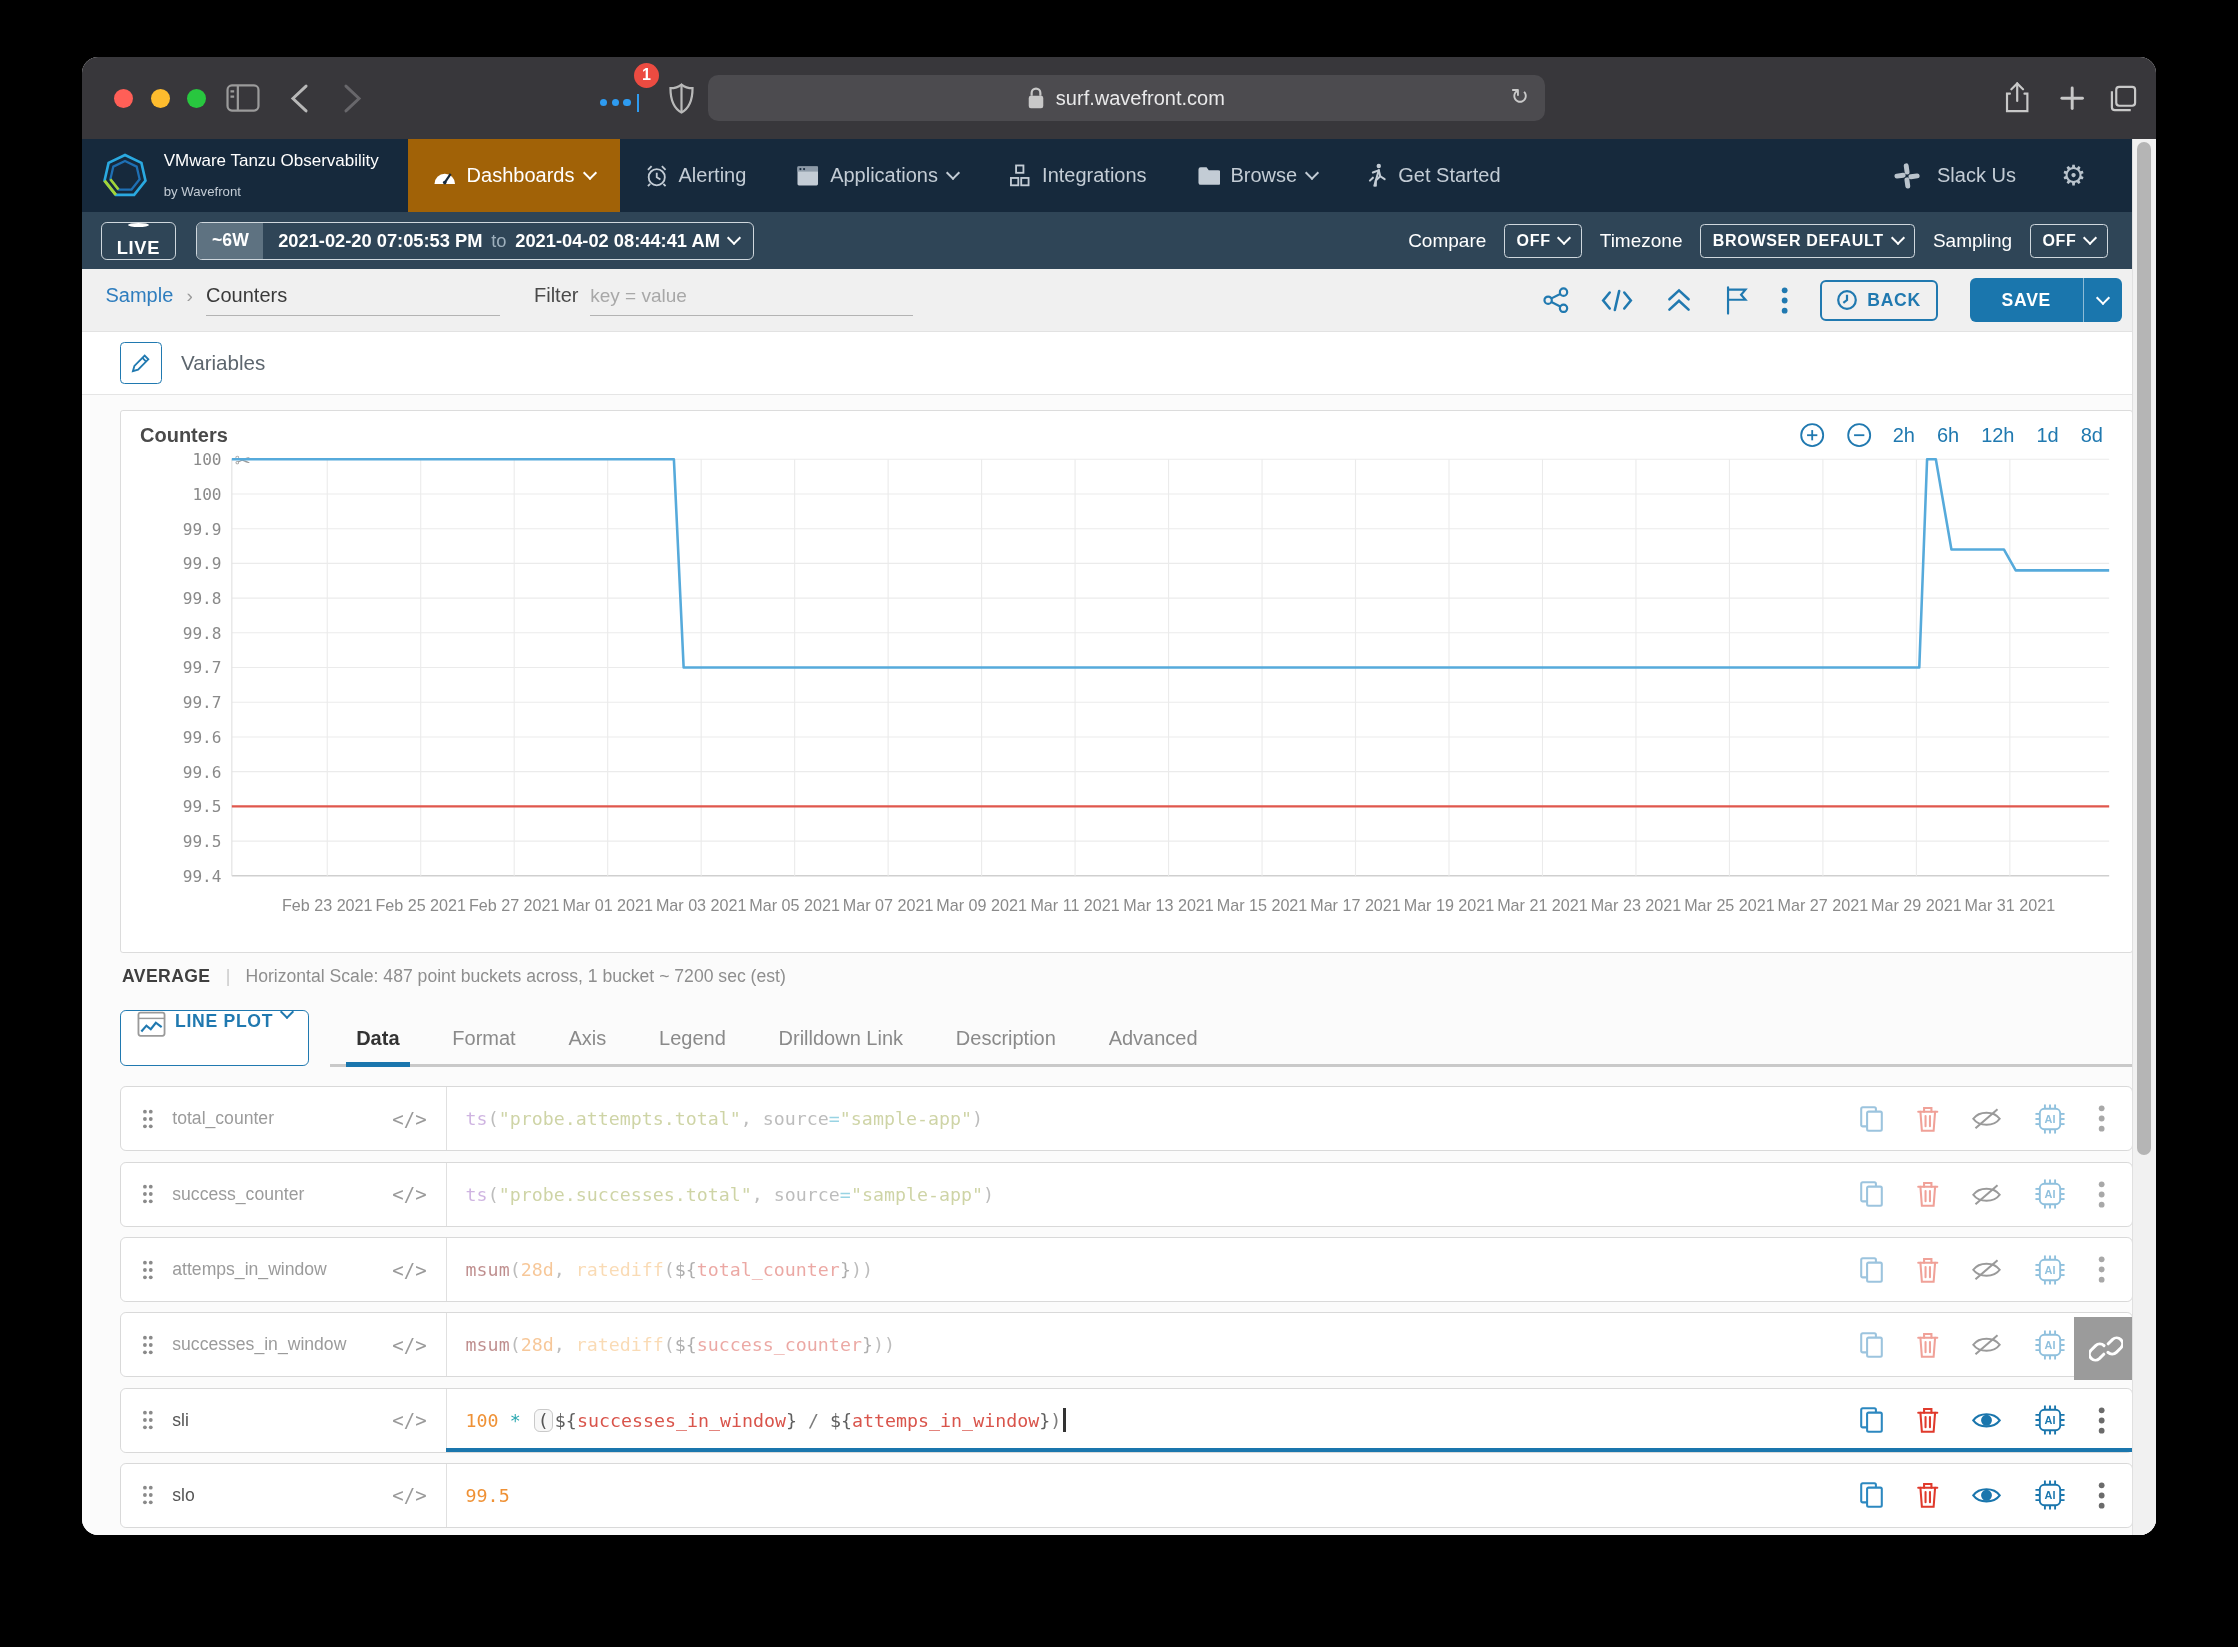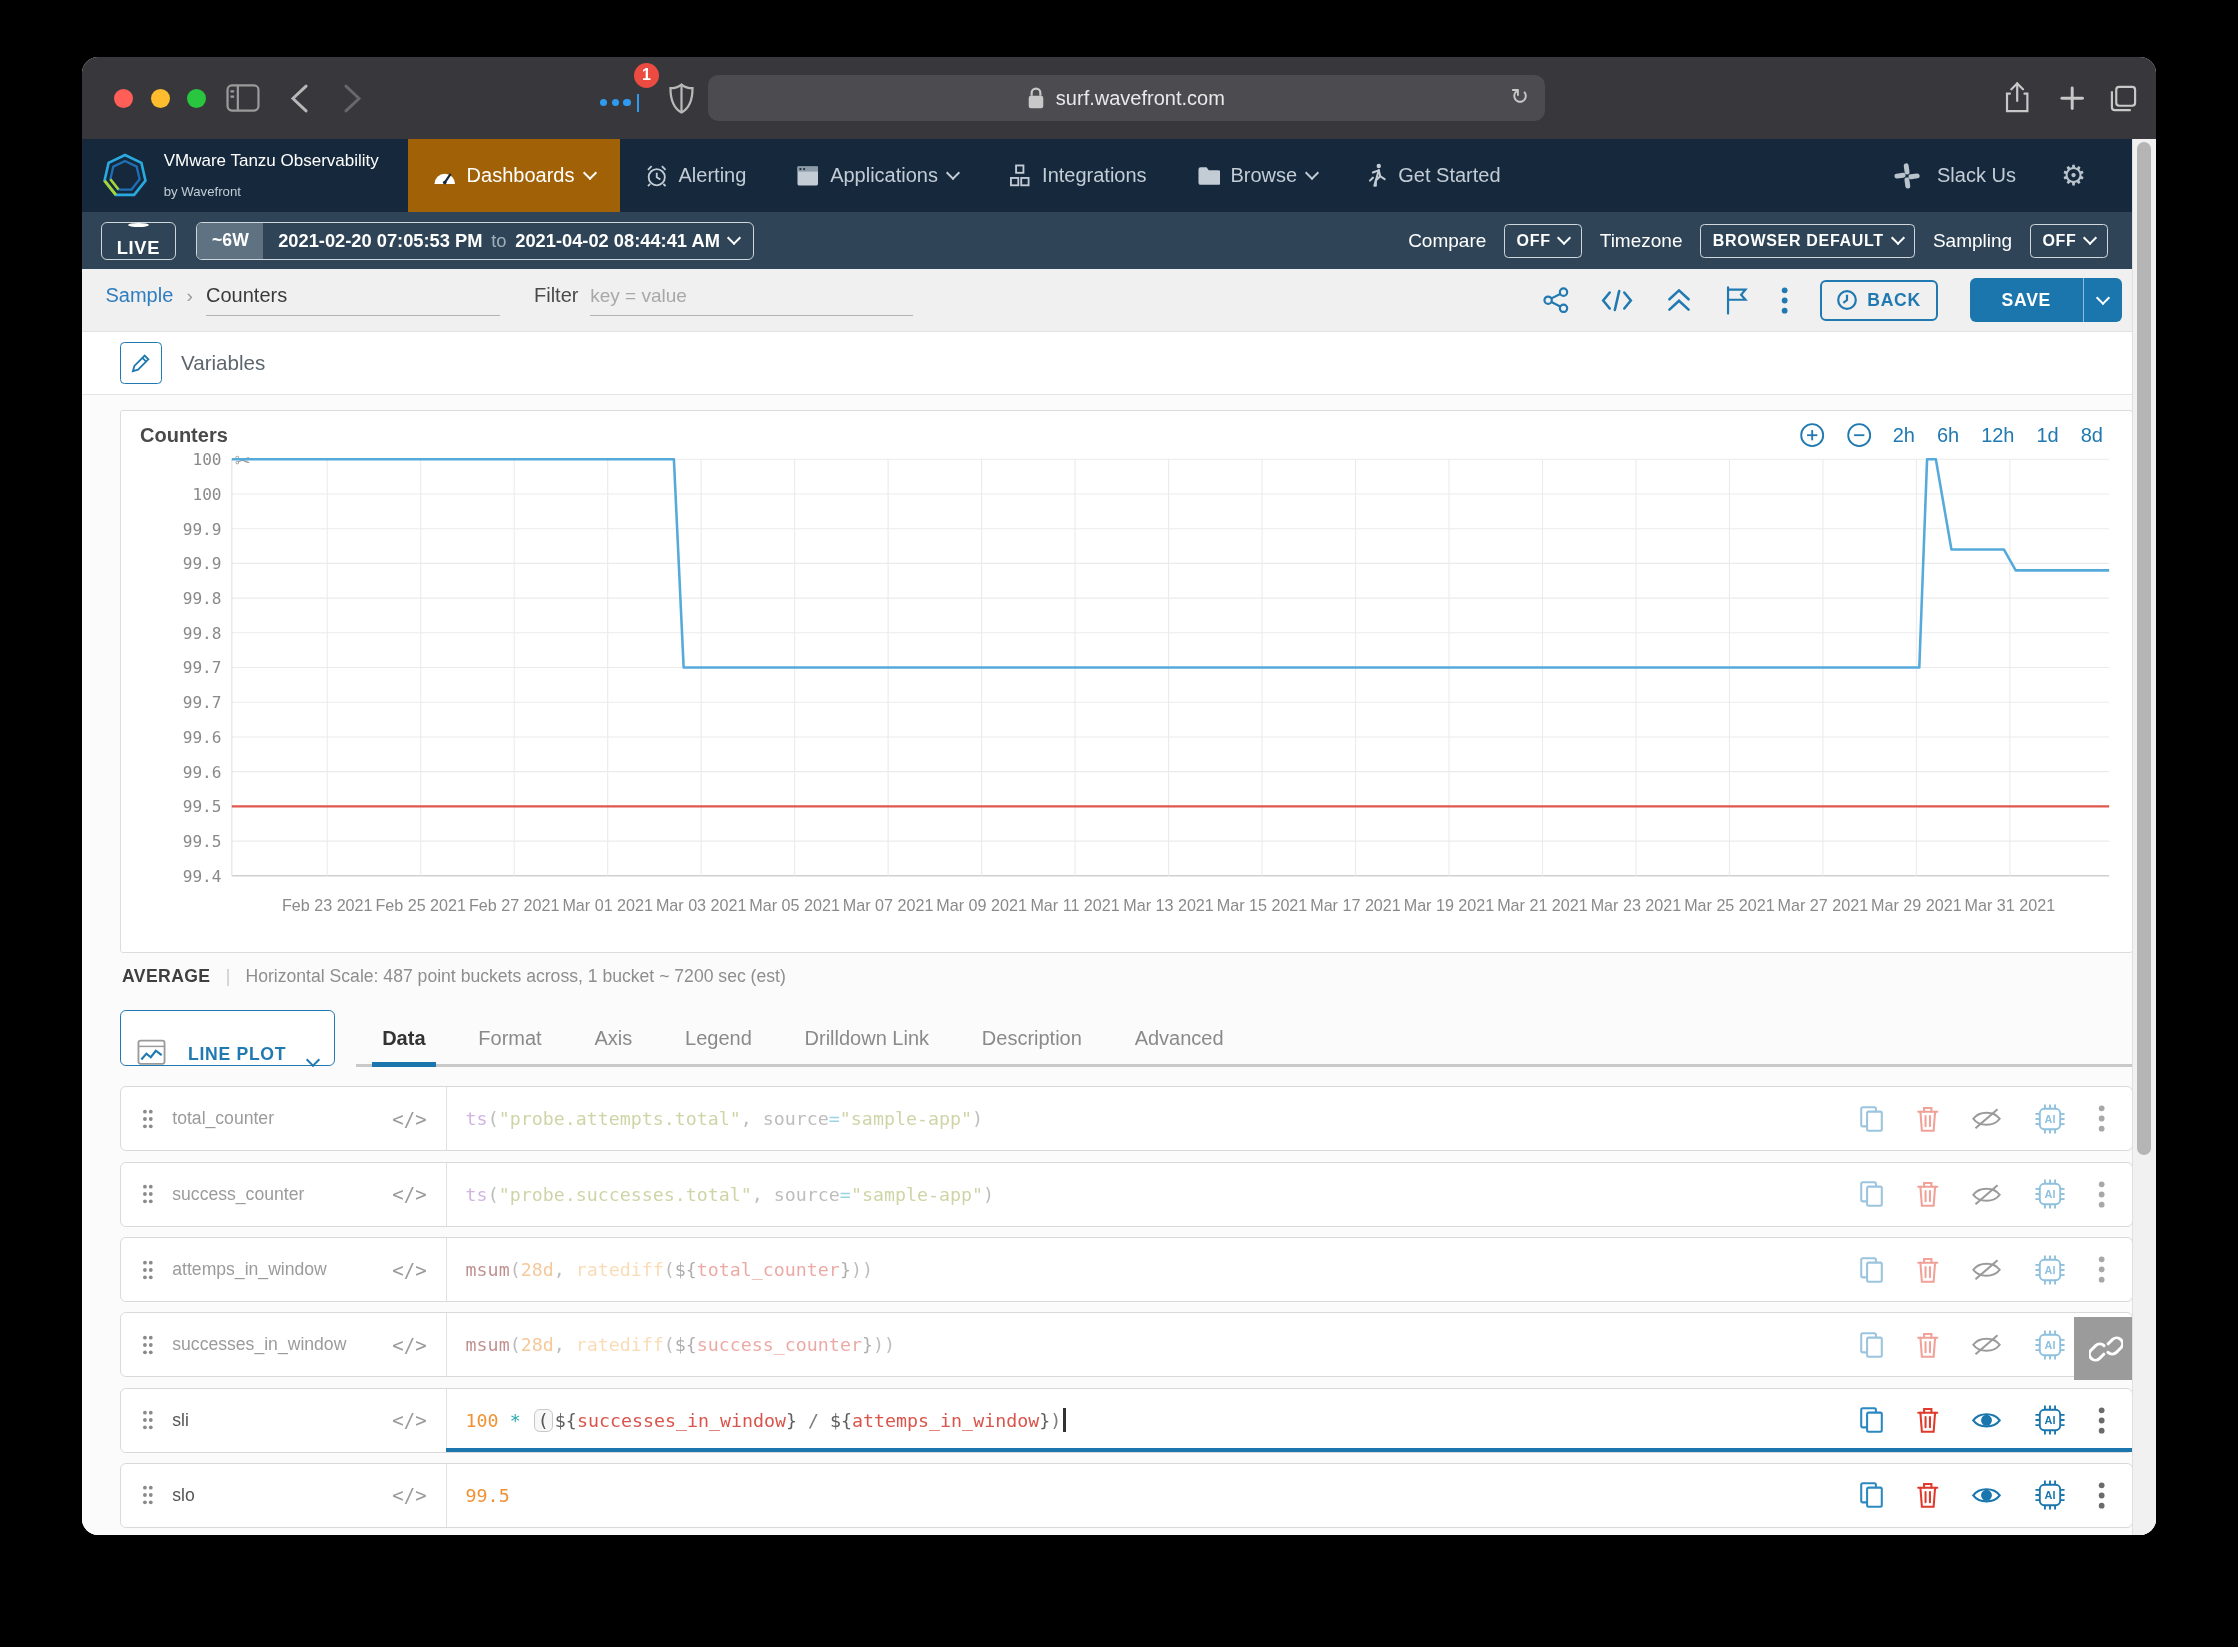--- a/index.html
+++ b/index.html
@@ -82,21 +82,21 @@
   .panel-title{font-size:20px;font-weight:bold;color:#4a4a4a;}
   .panel-ctl{margin-left:auto;display:flex;align-items:center;gap:20.6px;color:#2079b0;text-align:right;}
   .zlink{font-size:20px;color:#2079b0;}
 
   .avgline{margin:13.2px 0 0 40px;font-size:17.6px;}
   .avg-a{color:#3f3f3f;font-weight:bold;letter-spacing:0.4px;}
   .avg-s{color:#c9c9c9;margin:0 10.3px;}
   .avg-n{color:#8e8e8e;}
 
   .ctrlrow{position:relative;margin:17.6px 0 0 38px;width:2013px;height:63px;display:flex;align-items:flex-end;}
-  .plotbtn{display:flex;align-items:flex-end;gap:22px;border:1.5px solid #2079b0;border-radius:5.9px;height:56px;
+  .plotbtn{display:flex;align-items:flex-start;gap:9px;border:1.5px solid #2079b0;border-radius:5.9px;height:56px;
            padding:0 16px;color:#2079b0;font-size:17.6px;font-weight:bold;letter-spacing:0.7px;background:#fff;
            box-sizing:border-box;margin-bottom:1.5px;}
   .tabswrap{position:relative;flex:1;margin-left:20.6px;height:63px;display:flex;align-items:flex-end;}
   .track{position:absolute;left:0;right:0;bottom:0;height:3.7px;background:#c9c9c9;}
   .tab{position:relative;padding:0 26.4px 17.6px 26.4px;font-size:20px;color:#8a8a8a;z-index:1;}
   .tab.active{color:#333;font-weight:bold;}
   .tab.active::after{content:"";position:absolute;left:16px;right:16px;bottom:0;height:5.9px;background:#1a76ad;}
 
   .rows{margin:19px 0 0 38px;width:2013px;}
   .qrow{position:relative;height:65px;margin-bottom:10.3px;background:#fff;border:0.7px solid #d9d9d9;

